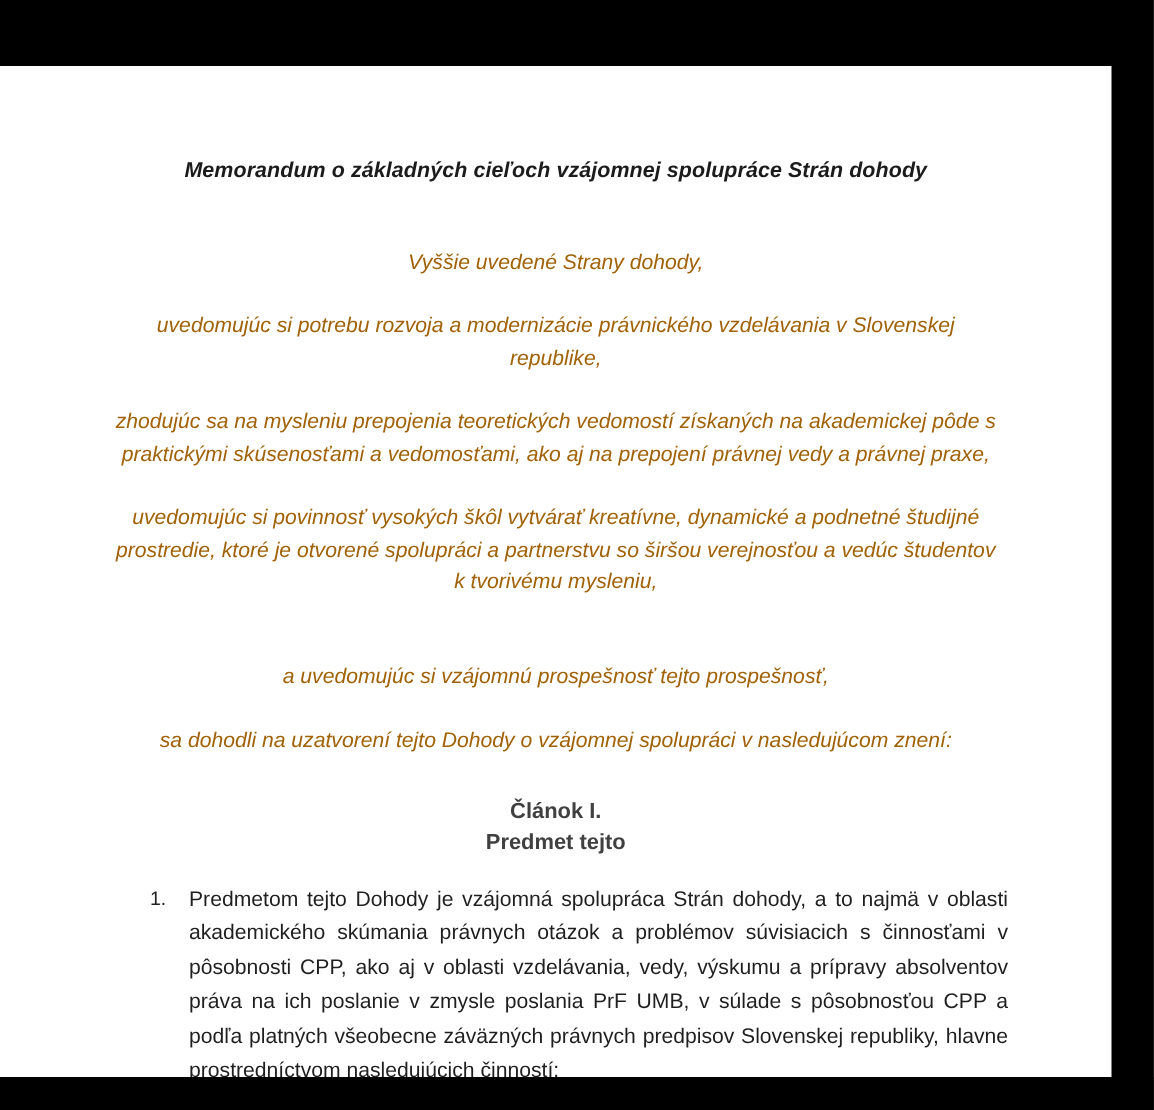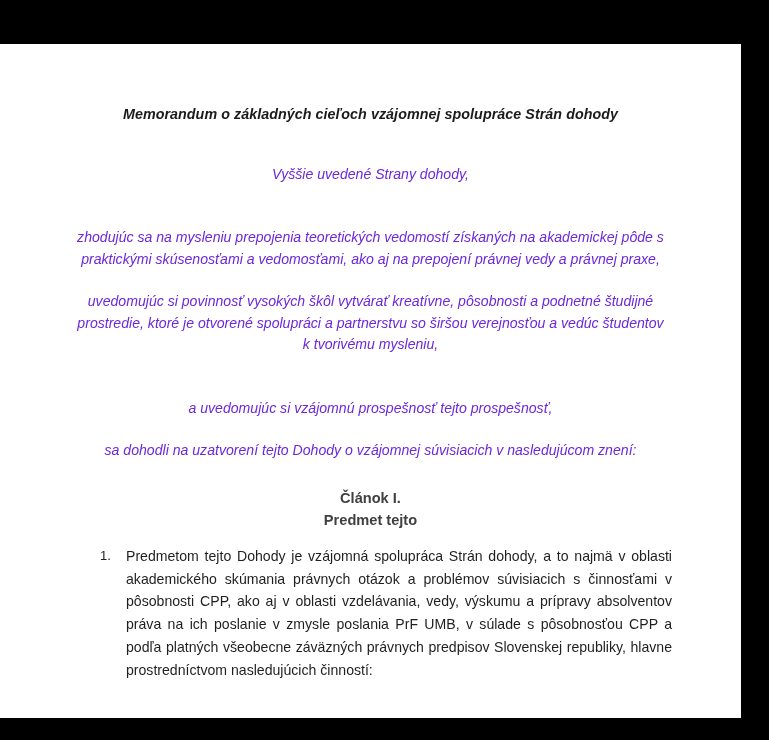--- a/index.html
+++ b/index.html
@@ -68,21 +68,21 @@
   .preamble {
     margin: 0;
     padding: 0 75px;
   }
 
   .pre-block {
     text-align: center;
     font-style: italic;
     font-size: 14.1px;
     line-height: 1.52;
-    color: #6d28d9;
+    color: #a16207;
     margin: 0;
   }
 
   .sp-1 { height: 42px; }
   .sp-2 { height: 21px; }
   .sp-3 { height: 21px; }
   .sp-4 { height: 21px; }
   .sp-5 { height: 21px; }
   .sp-6 { height: 21px; }
   .sp-7 { height: 21px; }
@@ -131,34 +131,35 @@
   <div id="doc-body">
 
     <div class="doc-title">Memorandum o základných cieľoch vzájomnej spolupráce Strán dohody</div>
 
     <div class="preamble">
 
       <div class="sp-1"></div>
       <p class="pre-block">Vyššie uvedené Strany dohody,</p>
 
       <div class="sp-2"></div>
+      <p class="pre-block">uvedomujúc si potrebu rozvoja a modernizácie právnického vzdelávania v Slovenskej republike,</p>
 
       <div class="sp-3"></div>
       <p class="pre-block">zhodujúc sa na mysleniu prepojenia teoretických vedomostí získaných na akademickej pôde s praktickými skúsenosťami a vedomosťami, ako aj na prepojení právnej vedy a právnej praxe,</p>
 
       <div class="sp-4"></div>
-      <p class="pre-block">uvedomujúc si povinnosť vysokých škôl vytvárať kreatívne, pôsobnosti a podnetné študijné prostredie, ktoré je otvorené spolupráci a partnerstvu so širšou verejnosťou a vedúc študentov k tvorivému mysleniu,</p>
+      <p class="pre-block">uvedomujúc si povinnosť vysokých škôl vytvárať kreatívne, dynamické a podnetné študijné prostredie, ktoré je otvorené spolupráci a partnerstvu so širšou verejnosťou a vedúc študentov k tvorivému mysleniu,</p>
 
       <div class="sp-5"></div>
 
       <div class="sp-6"></div>
       <p class="pre-block">a uvedomujúc si vzájomnú prospešnosť tejto prospešnosť,</p>
 
       <div class="sp-7"></div>
-      <p class="pre-block">sa dohodli na uzatvorení tejto Dohody o vzájomnej súvisiacich v nasledujúcom znení:</p>
+      <p class="pre-block">sa dohodli na uzatvorení tejto Dohody o vzájomnej spolupráci v nasledujúcom znení:</p>
 
       <div class="sp-8"></div>
     </div>
 
     <div class="article-heading">Článok I.</div>
     <div class="article-heading">Predmet tejto</div>
 
     <div class="ol-wrap">
       <div class="num-item">
         <span class="marker">1.</span>

